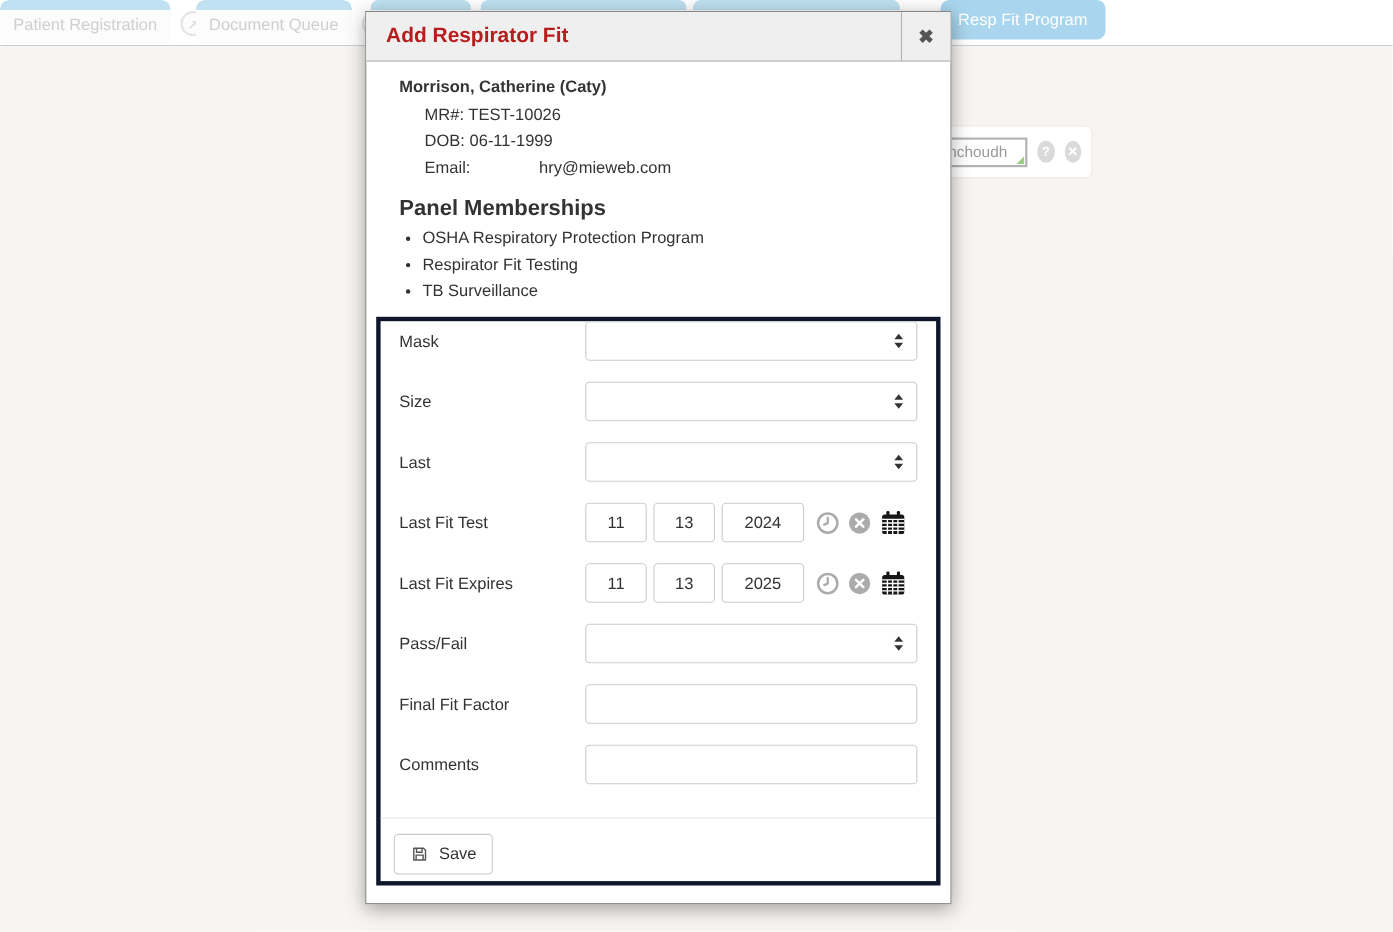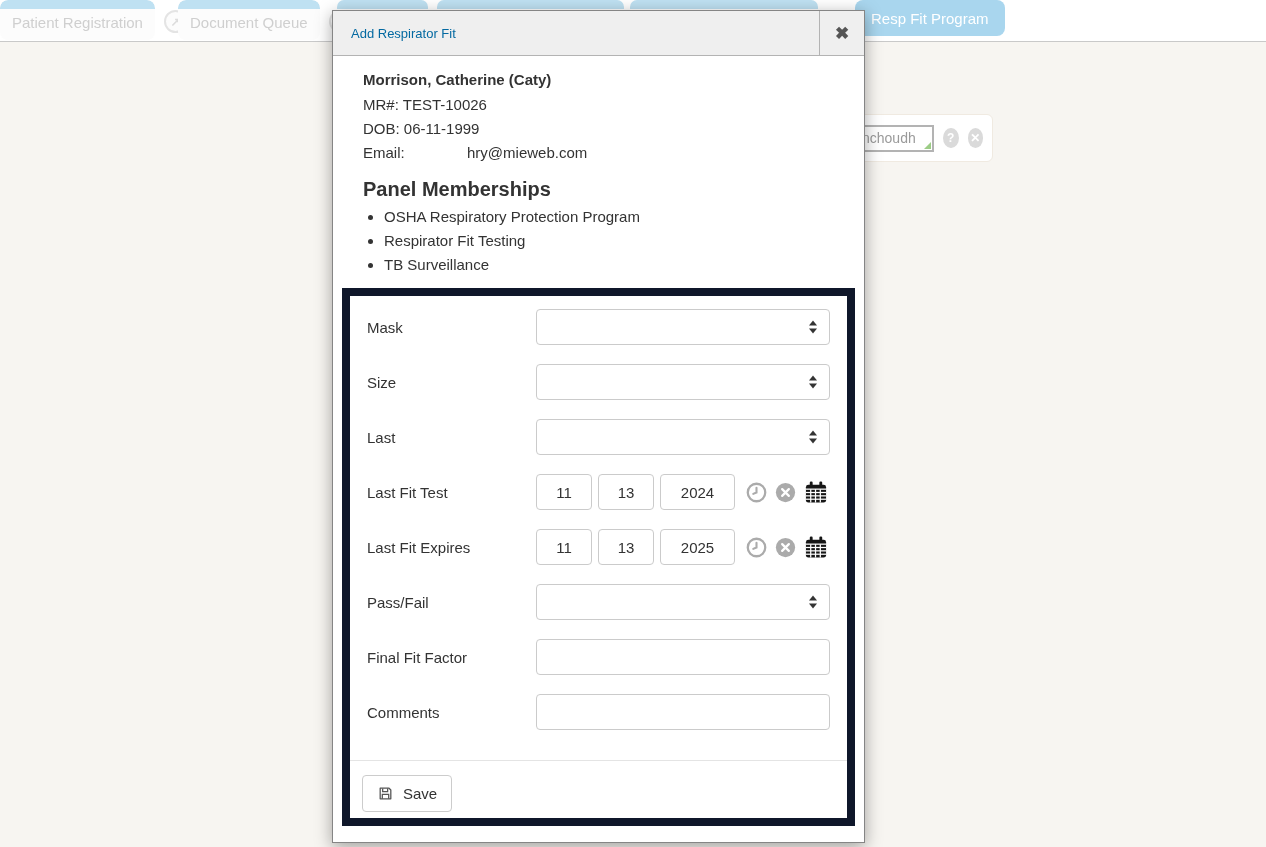--- a/index.html
+++ b/index.html
@@ -34,35 +34,35 @@
                    border-left:7px solid transparent; border-bottom:7px solid #9ccd86; }
   .mini-circle { width:20px; height:20px; border-radius:50%; background:#dadada; color:#fff;
                  font-weight:bold; font-size:12px; display:flex; align-items:center; justify-content:center; }
 
   
   .modal { position:absolute; left:332px; top:10px; width:533px; background:#fff;
            border:1px solid #858585; box-shadow:0 4px 16px rgba(0,0,0,.35); z-index:5;
            padding-bottom:16px; }
   .modal-header { display:flex; height:45px; background:#efefef; border-bottom:1px solid #b3b3b3; }
   .modal-title { flex:1; display:flex; align-items:center; padding-left:18px;
-                 font-size:13px; font-weight:normal; color:#0369a1; }
+                 font-size:19px; font-weight:bold; color:#b91c1c; }
   .modal-close { width:45px; height:45px; border-left:1px solid #b3b3b3; display:flex;
                  align-items:center; justify-content:center; font-size:17px; font-weight:bold;
                  color:#555; cursor:pointer; }
 
   .patient { padding:15px 30px 0; }
   .patient-name { font-weight:bold; font-size:15px; color:#333; margin-bottom:5px; }
-  .patient-line { font-size:15px; color:#333; line-height:24px; }
+  .patient-line { font-size:15px; color:#333; line-height:24px;margin-left:23px; }
   .email-label { display:inline-block; width:104px; }
 
   .panel { padding:13px 30px 0; }
   .panel-heading { font-weight:bold; font-size:20px; color:#333; }
   .panel-list { margin:4px 0 0; padding-left:21px; font-size:15px; color:#333; line-height:24px; }
 
-  .highlight-box { margin:11px 9px 0; border:8px solid #0f172a; padding-top:13px; }
+  .highlight-box { margin:11px 9px 0; border:4px solid #0f172a; }
   .form-row { display:flex; align-items:center; margin-bottom:19px; padding:0 17px; }
   .form-label { width:169px; font-size:15px; color:#333; flex:none; }
   .select-box { position:relative; width:303px; height:36px; border:1px solid #cbcbcb;
                 border-radius:4px; background:#fff; cursor:pointer; }
   .updown { position:absolute; right:12px; top:50%; transform:translateY(-50%);
             display:flex; flex-direction:column; align-items:center; gap:3px; }
   .tri-up { width:0; height:0; border-left:4px solid transparent; border-right:4px solid transparent;
             border-bottom:5px solid #333; }
   .tri-down { width:0; height:0; border-left:4px solid transparent; border-right:4px solid transparent;
             border-top:5px solid #333; }

